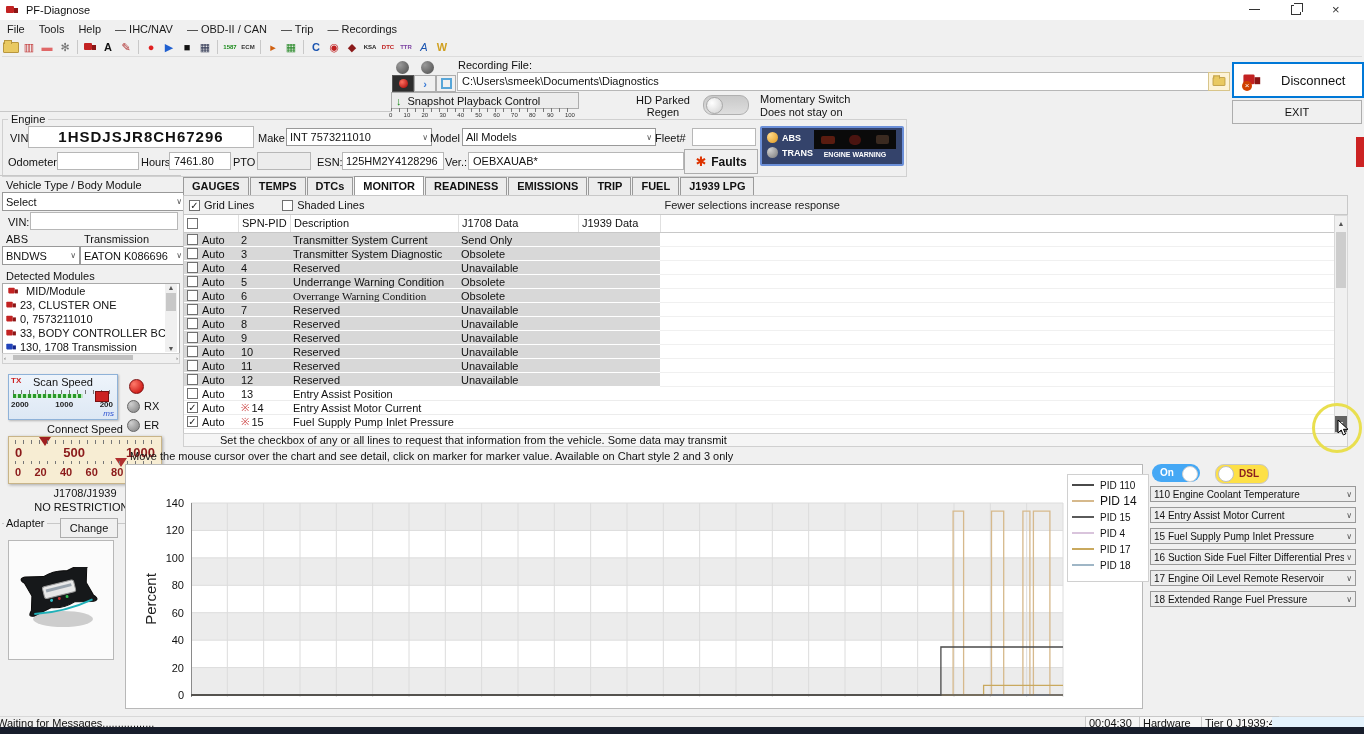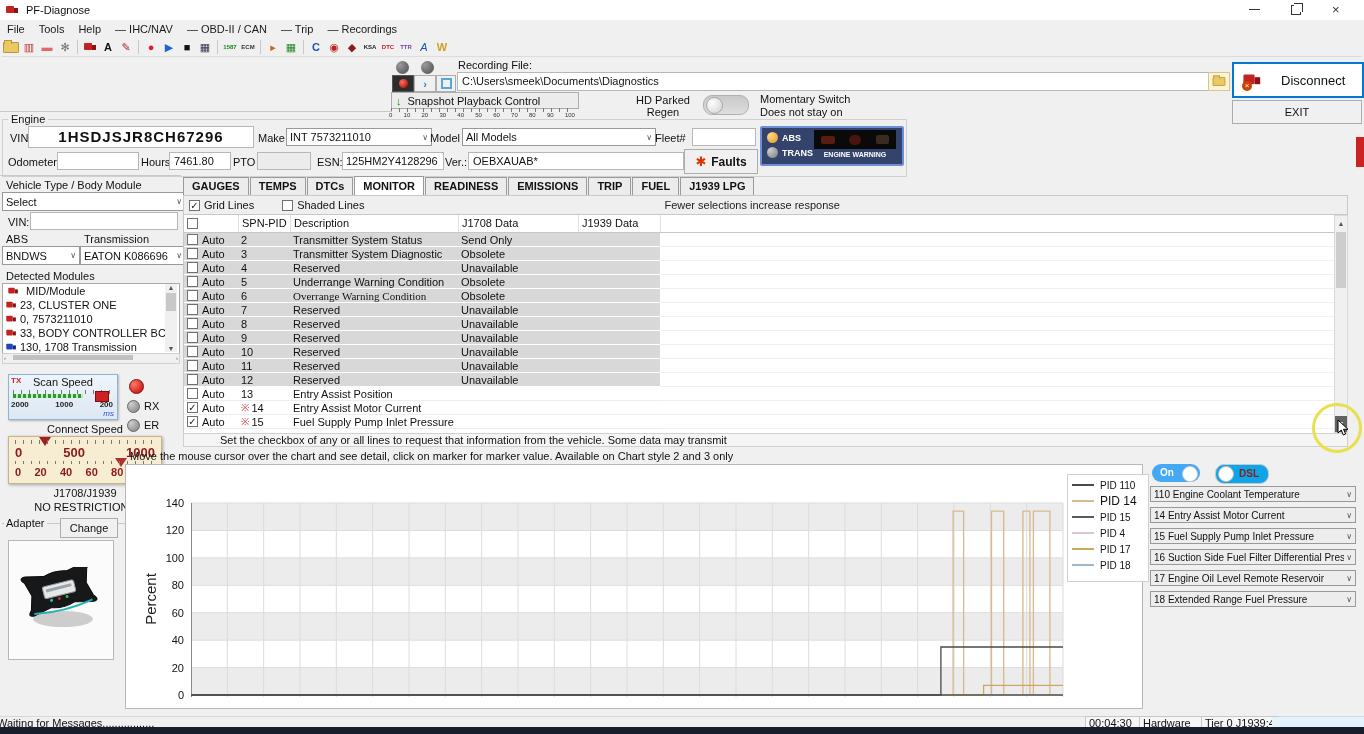--- a/index.html
+++ b/index.html
@@ -388,21 +388,21 @@
       </div>
       <div class="trow">
         <div style="display: flex; width: 476px; background: rgb(216, 216, 216); border-bottom: 1px solid rgb(255, 255, 255); box-sizing: border-box;">
           <div class="tcell" style="width: 54px; display: flex; align-items: center;">
             <span class="chk"></span>
             <span style="margin-left: 4px;">Auto</span>
           </div>
           <div class="tcell" style="width: 52px; display: flex; align-items: center;">
             <span>2</span>
           </div>
-          <div class="tcell" style="width: 168px;">Transmitter System Status</div>
+          <div class="tcell" style="width: 168px;">Transmitter System Current</div>
           <div class="tcell" style="width: 120px;">Send Only</div>
           <div class="tcell" style="width: 82px;"></div>
         </div>
         <div style="flex: 1 1 0%; border-bottom: 1px solid rgb(240, 240, 240);"></div>
       </div>
       <div class="trow">
         <div style="display: flex; width: 476px; background: rgb(216, 216, 216); border-bottom: 1px solid rgb(255, 255, 255); box-sizing: border-box;">
           <div class="tcell" style="width: 54px; display: flex; align-items: center;">
             <span class="chk"></span>
             <span style="margin-left: 4px;">Auto</span>
@@ -695,21 +695,21 @@
           <span class="legend-swatch" style="border-top-color: rgb(159, 182, 198);"></span>
           <span style="font-size: 10px;">PID 18</span>
         </div>
       </div>
   </div>
 
   <div class="abs" style="left:1152px;top:464px;width:48px;height:18px;border-radius:9px;background:#45a8f5;">
     <span style="position:absolute;left:8px;top:3px;color:#fff;font-weight:bold;font-size:10px;">On</span>
     <span class="led" style="position:absolute;right:2px;top:2px;width:14px;height:14px;background:#fff;border:1px solid #d0d0d0;"></span>
   </div>
-  <div class="abs" style="left:1215px;top:464px;width:52px;height:18px;border-radius:9px;background:#0ea5e9;border:1px solid #c8c8c8;">
+  <div class="abs" style="left:1215px;top:464px;width:52px;height:18px;border-radius:9px;background:#fde047;border:1px solid #c8c8c8;">
     <span class="led" style="position:absolute;left:2px;top:1px;width:14px;height:14px;background:#fff;border:1px solid #c0c0c0;"></span>
     <span style="position:absolute;right:9px;top:3px;color:#8b2020;font-weight:bold;font-size:10px;">DSL</span>
   </div>
   <div class="abs" id="pid-selects" style="left:1150px;top:486px;width:206px;">
       <div class="sel" style="width: 206px; height: 16px; margin-bottom: 5px; background: rgb(237, 237, 237); font-size: 10px; box-sizing: border-box;">
         <span style="overflow: hidden; white-space: nowrap;">110 Engine Coolant Temperature</span>
         <span class="chev">∨</span>
       </div>
       <div class="sel" style="width: 206px; height: 16px; margin-bottom: 5px; background: rgb(237, 237, 237); font-size: 10px; box-sizing: border-box;">
         <span style="overflow: hidden; white-space: nowrap;">14 Entry Assist Motor Current</span>

